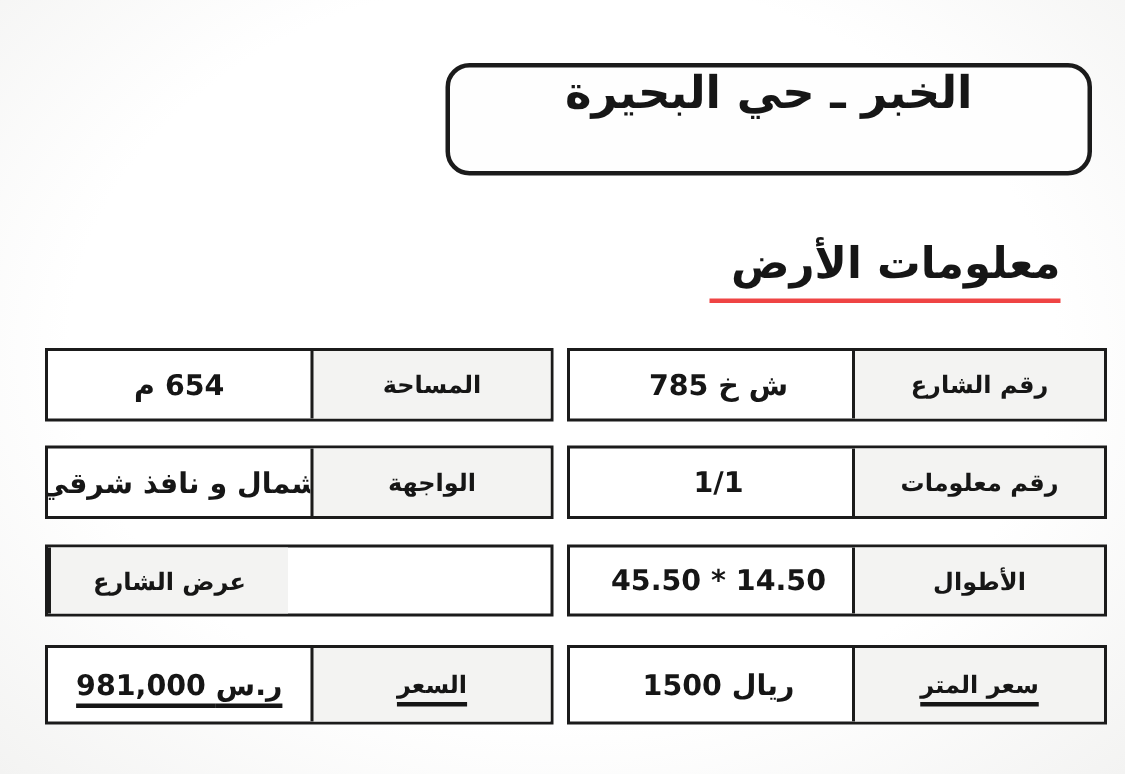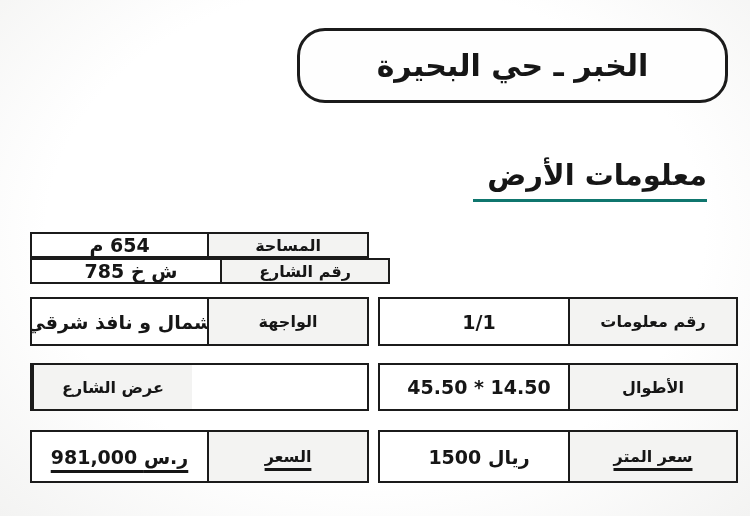--- a/index.html
+++ b/index.html
@@ -13,57 +13,56 @@
     overflow: hidden;
     background: radial-gradient(ellipse at 50% 45%, #ffffff 62%, #f3f3f2 100%);
     font-family: "DejaVu Sans", sans-serif;
     color: #161616;
   }
 
   
   .title-box {
     position: absolute;
     left: 297px;
-    top: 28px;
+    top: 42px;
     width: 425px;
     height: 69px;
     background: #fefefe;
     border: 3px solid #1b1b1b;
-    border-radius: 28px;
+    border-radius: 16px;
     display: flex;
-    align-items: center;
     justify-content: center;
   }
   .title-text {
     font-size: 30px;
     font-weight: bold;
     letter-spacing: 0.5px;
   }
 
   
   .section-heading {
     position: absolute;
     top: 158px;
     right: 43px;
     font-size: 29px;
     font-weight: bold;
-    border-bottom: 3px solid #0f766e;
+    border-bottom: 3px solid #ef4444;
     padding-bottom: 7px;
     padding-left: 14px;
   }
 
   
   .row {
     position: absolute;
     left: 30px;
     right: 12px;
     display: flex;
     justify-content: space-between;
   }
-  .row-1 { top: 232px; height: 49px; flex-direction: column; }
+  .row-1 { top: 232px; height: 49px; }
   .row-2 { top: 297px; height: 49px; }
   .row-3 { top: 363px; height: 48px; }
   .row-4 { top: 430px; height: 53px; }
 
   .group {
     display: flex;
     border: 2.5px solid #1b1b1b;
     background: #ffffff;
     box-sizing: border-box;
   }

